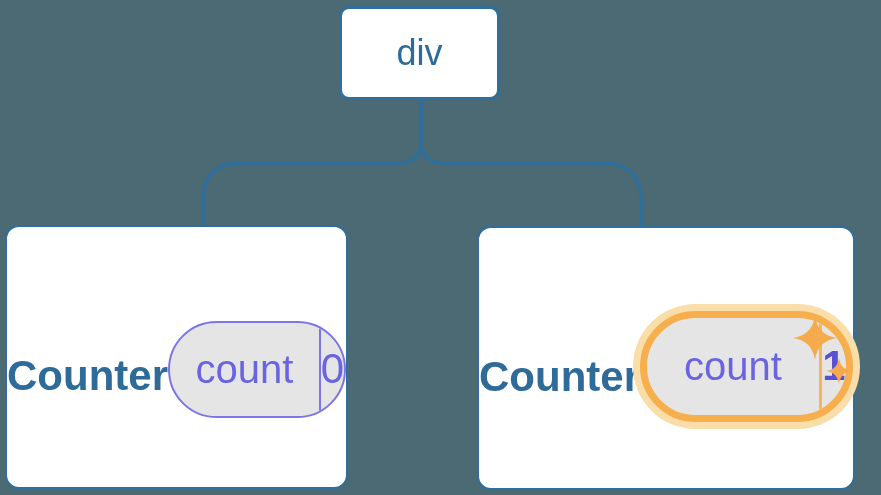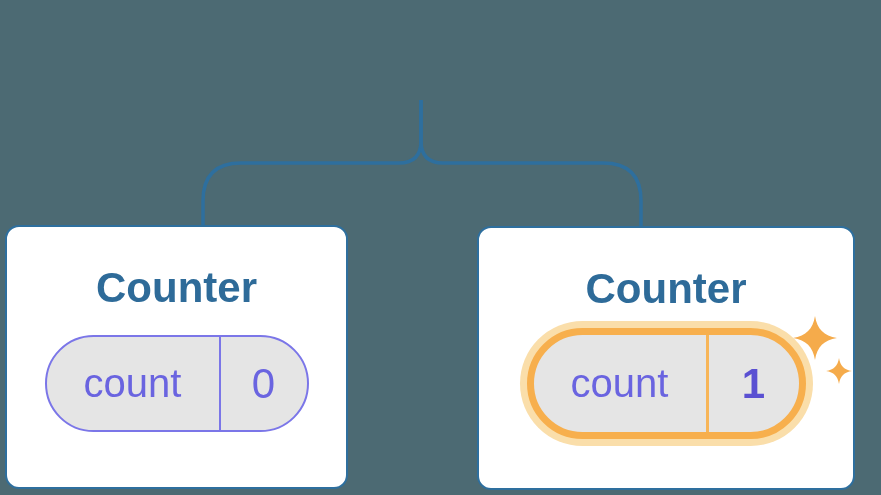--- a/index.html
+++ b/index.html
@@ -37,21 +37,20 @@
     font-weight: 500;
     color: #2E6B9B;
   }
   .card {
     position: absolute;
     background: #FFFFFF;
     border: 2px solid #2E6F9E;
     border-radius: 14px;
     box-sizing: border-box;
     display: flex;
-    flex-direction: column;
     align-items: center;
   }
   .card.left  { left: 5px;   top: 225px; width: 343px; height: 264px; }
   .card.right { left: 477px; top: 226px; width: 378px; height: 264px; }
   .card-title {
     margin-top: 38px;
     font-size: 42px;
     font-weight: 600;
     color: #2E6B99;
     line-height: 1.1;
@@ -114,20 +113,23 @@
 </head>
 <body>
 
 <div id="canvas">
 
   <svg id="connectors" viewBox="0 0 881 495" fill="none" xmlns="http://www.w3.org/2000/svg">
     <path d="M421,100 L421,141 Q421,163 399,163 L241,163 Q203,163 203,201 L203,226" stroke="#2E6F9E" stroke-width="3.5" fill="none"></path>
     <path d="M421,100 L421,141 Q421,163 443,163 L603,163 Q641,163 641,201 L641,226" stroke="#2E6F9E" stroke-width="3.5" fill="none"></path>
   </svg>
 
+  <div class="node-root">
+    <span class="node-label">div</span>
+  </div>
 
   <div class="card left">
     <div class="card-title">Counter</div>
     <div class="pill">
       <span class="cell-label">count</span>
       <span class="divider"></span>
       <span class="cell-value">0</span>
     </div>
   </div>
 

